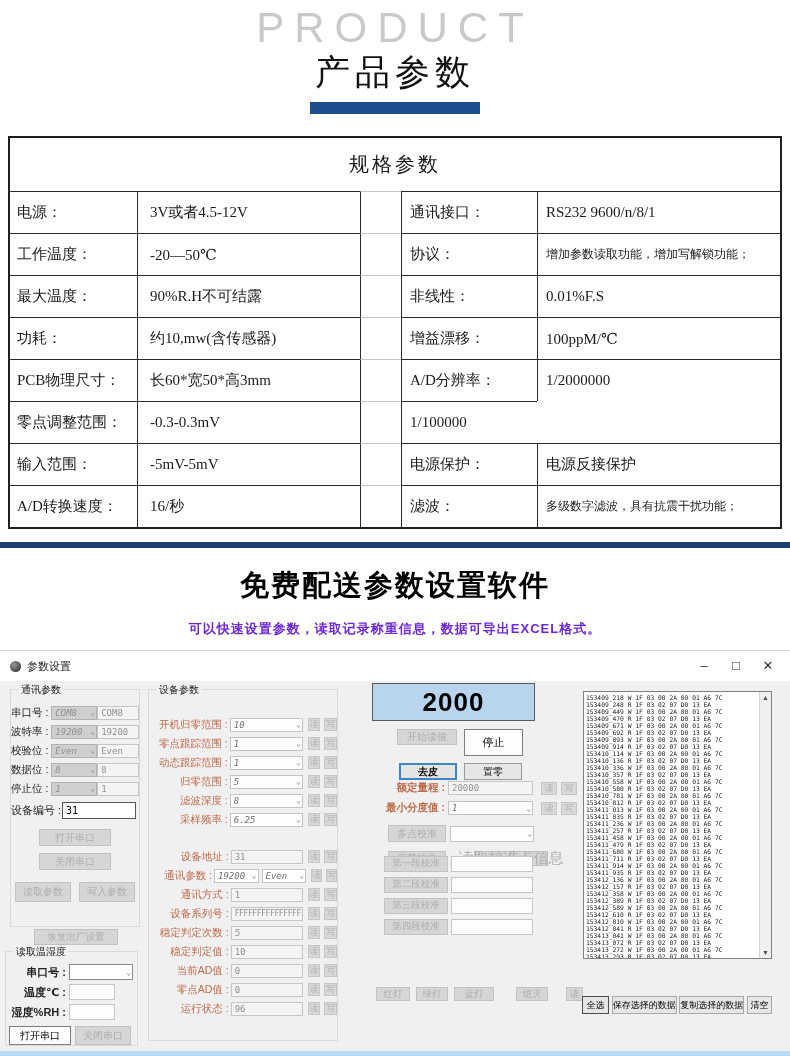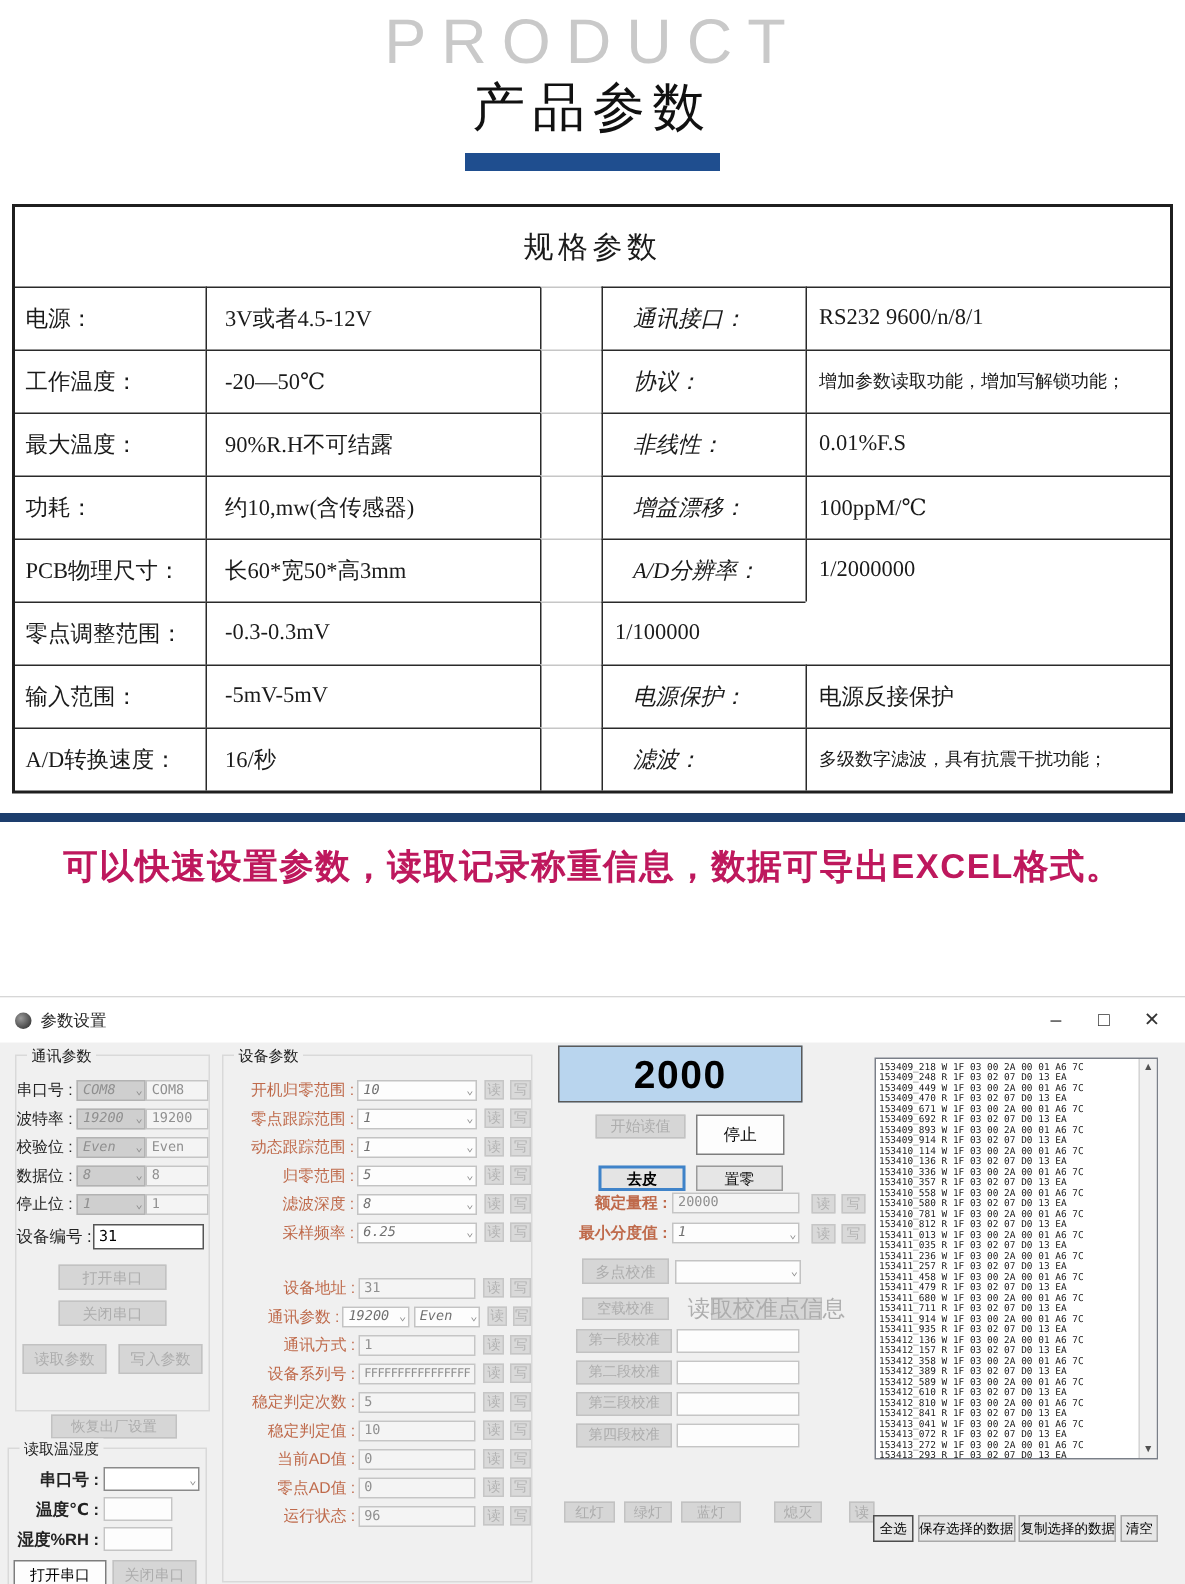--- a/index.html
+++ b/index.html
@@ -19,29 +19,29 @@
           font-family: "Liberation Serif", "DejaVu Serif", serif; color: #1a1a1a; }
   .spec-title { height: 53px; display: flex; align-items: center; justify-content: center;
                 font-size: 20px; letter-spacing: 3px; }
   .spec-row { display: grid; grid-template-columns: 127px 223px 41px 136px auto; height: 42px; }
   .spec-row .cell { display: flex; align-items: center; border-top: 1px solid #2a2a2a;
                     font-size: 15px; overflow: hidden; white-space: nowrap; }
   .c1 { padding-left: 7px; }
   .c2, .c4, .c5 { border-left: 1px solid #2a2a2a; }
   .c2 { padding-left: 12px; }
   .c3 { border-left: 1px solid #2a2a2a; border-top-color: #c6c6c6 !important; }
-  .c4 { padding-left: 20px; font-style: italic; }
+  .c4 { padding-left: 8px; }
   .c5 { padding-left: 8px; }
   .c5.r_small { font-size: 12px; }
 
   
   .divider { height: 6px; background: #1d3e6d; }
   .software { height: 102px; text-align: center; }
   .software h2 { font-size: 29px; color: #000; padding-top: 18px; letter-spacing: 2px; }
-  .software p { font-size: 23px; font-weight: 600; color: #be185d; margin-top: 14px; letter-spacing: 1px; }
+  .software p { font-size: 13px; font-weight: 600; color: #6d28d9; margin-top: 14px; letter-spacing: 1px; }
 
   
   .app { height: 408px; background: #f0f0f0; position: relative; border-top: 1px solid #d7d7d7; }
   .titlebar { height: 30px; background: #fff; display: flex; align-items: center; padding: 0 6px; }
   .app-icon { width: 11px; height: 11px; border-radius: 50%;
               background: radial-gradient(circle at 35% 35%, #9a9a9a, #222); margin: 0 6px 0 4px; }
   .app-title { font-size: 11px; color: #222; }
   .tb-spacer { flex: 1; }
   .tb-btn { width: 32px; text-align: center; font-size: 13px; color: #333; line-height: 30px; cursor: default; }
   .app-body { position: relative; height: 378px; }
@@ -95,21 +95,21 @@
   #hum-group .frow { height: 20px; padding-left: 4px; }
   #hum-group .flabel { width: 56px; font-size: 11px; font-weight: 600; margin-right: 3px; }
   #hum-group .dd.white { width: 64px; height: 16px; }
   #hum-group .tf { width: 46px; height: 16px; background: #fdfdfd; }
   .hum-btnrow { display: flex; margin-top: 4px; padding-left: 3px; }
   .hum-btnrow .btn { height: 19px; }
   #hum-open { width: 62px; }
   #hum-close { width: 56px; margin-left: 4px; }
 
   
-  #dev-group { left: 148px; top: 8px; width: 207px; height: 352px; padding-top: 13px; }
+  #dev-group { left: 148px; top: 8px; width: 190px; height: 352px; padding-top: 25px; }
   #dev-group .frow { height: 19px; padding-left: 2px; }
   #dev-group .flabel { width: 102px; margin-right: 2px; }
   #dev-group .dd, #dev-group .tf { width: 92px; }
   #dev-group .rw { margin-left: 5px; }
   #dev-group .rw + .rw { margin-left: 4px; }
   .dev-gap { height: 18px; }
   .commpair { display: inline-flex; width: 92px; }
   .commpair .dd { width: 49px; }
   .commpair .dd + .dd { width: 40px; margin-left: 3px; }
 
@@ -128,21 +128,21 @@
   .cent-row .flabel { width: 73px; font-size: 10.5px; font-weight: 600; }
   .cent-row .tf, .cent-row .dd { width: 85px; margin-left: 3px; }
   .cent-row .rw { margin-left: 8px; }
   .cent-row .rw + .rw { margin-left: 4px; }
   #multical-row { left: 388px; top: 144px; }
   #multical-btn { width: 58px; height: 17px; }
   #multical-row .dd { width: 84px; margin-left: 4px; height: 16px; }
   #nocal-row { left: 388px; top: 170px; }
   #nocal-btn { width: 58px; height: 15px; font-size: 9.5px; }
   #readcal-btn { width: 74px; height: 15px; margin-left: 28px; font-size: 15px; }
-  .cal-rows { left: 384px; top: 190px; display: flex; flex-direction: column; }
+  .cal-rows { left: 384px; top: 174px; display: flex; flex-direction: column; }
   .cal-row { display: flex; align-items: center; height: 17px; margin-bottom: 4px; }
   .cal-row .btn { width: 64px; height: 16px; font-size: 9.5px; }
   .cal-row .tf { width: 82px; height: 16px; margin-left: 3px; background: #fdfdfd; }
   .lights { left: 376px; top: 306px; display: flex; align-items: center; }
   .lights .btn { height: 14px; font-size: 9.5px; margin-right: 6px; }
   .lights .btn:nth-of-type(1) { width: 34px; }
   .lights .btn:nth-of-type(2) { width: 32px; }
   .lights .btn:nth-of-type(3) { width: 40px; }
   .lights .btn:nth-of-type(4) { width: 32px; margin-left: 16px; }
   .lights .btn:nth-of-type(5) { width: 17px; margin-left: 12px; }
@@ -240,20 +240,21 @@
           <div class="cell c3"></div>
           <div class="cell c4">滤波：</div>
           <div class="cell c5 r_small">多级数字滤波，具有抗震干扰功能；</div>
         </div>
       </div>
   </div>
 </div>
 
 <div class="divider"></div>
 <section class="software">
+  <h2>免费配送参数设置软件</h2>
   <p>可以快速设置参数，读取记录称重信息，数据可导出EXCEL格式。</p>
 </section>
 
 <div class="app">
   <div class="titlebar">
     <span class="app-icon"></span>
     <span class="app-title">参数设置</span>
     <span class="tb-spacer"></span>
     <span class="tb-btn">–</span>
     <span class="tb-btn">□</span>

